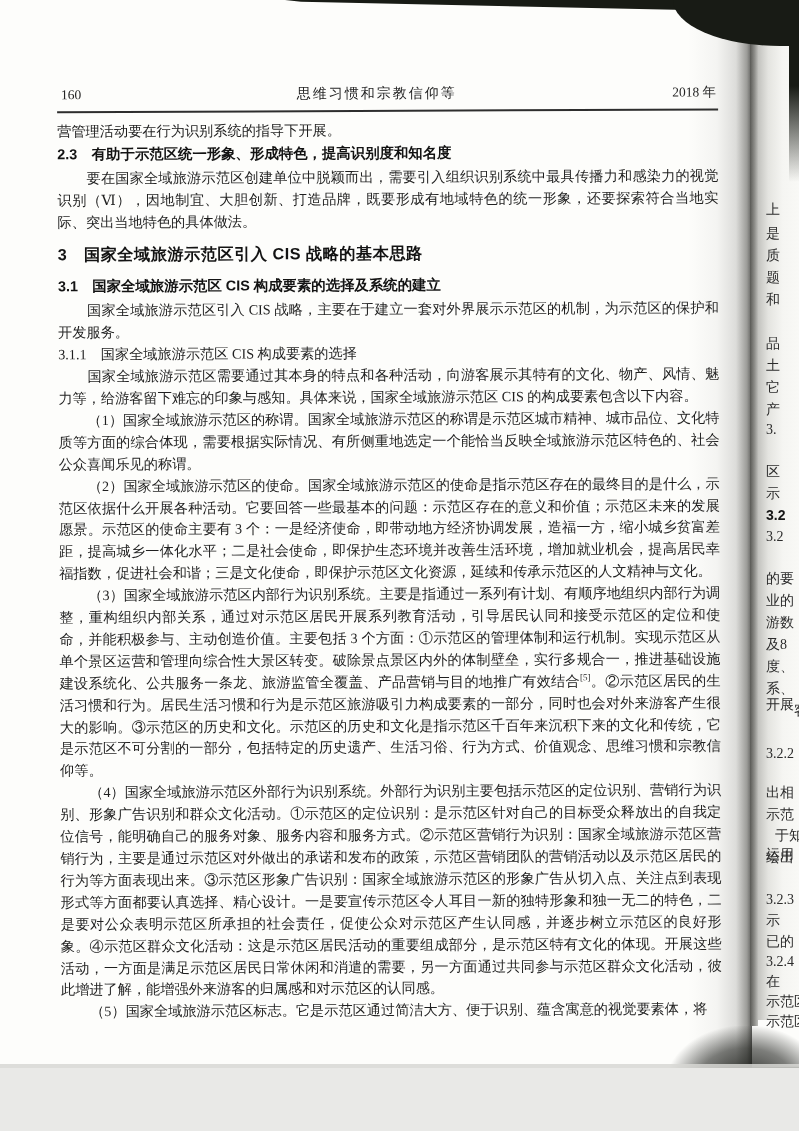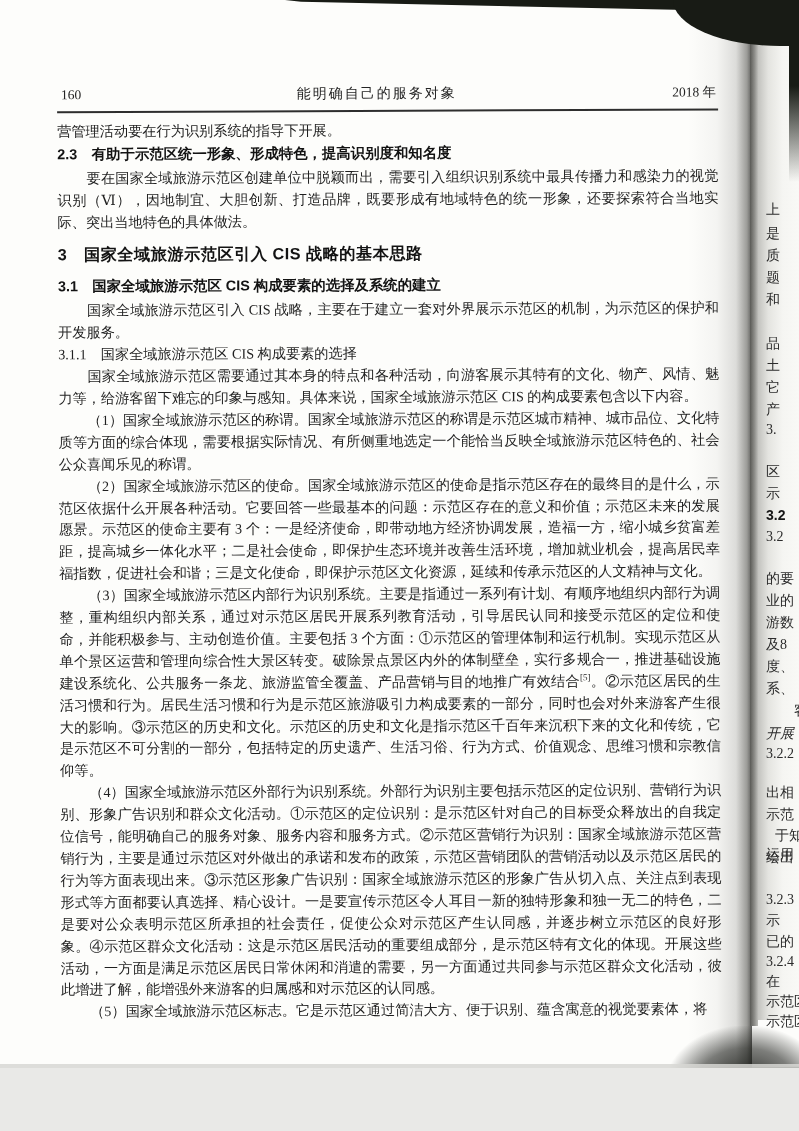--- a/index.html
+++ b/index.html
@@ -84,21 +84,21 @@
   }
 </style>
 </head>
 <body>
 
 <div class="stage">
 
   <div class="content">
     <div class="header">
       <span class="pn">160</span>
-      <span class="jt">能明确自己的服务对象</span>
+      <span class="jt">思维习惯和宗教信仰等</span>
       <span class="yr">2018 年</span>
     </div>
 
     <div class="body">
       <p class="t">营管理活动要在行为识别系统的指导下开展。</p>
       <h3 class="sub">2.3　有助于示范区统一形象、形成特色，提高识别度和知名度</h3>
       <p class="t indent">要在国家全域旅游示范区创建单位中脱颖而出，需要引入组织识别系统中最具传播力和感染力的视觉识别（Ⅵ），因地制宜、大胆创新、打造品牌，既要形成有地域特色的统一形象，还要探索符合当地实际、突出当地特色的具体做法。</p>
       <h2 class="sec">3　国家全域旅游示范区引入 CIS 战略的基本思路</h2>
       <h3 class="sub">3.1　国家全域旅游示范区 CIS 构成要素的选择及系统的建立</h3>
       <p class="t indent">国家全域旅游示范区引入 CIS 战略，主要在于建立一套对外界展示示范区的机制，为示范区的保护和开发服务。</p>
@@ -133,21 +133,21 @@
         <span class="frag" style="top: 487px;">示</span>
         <span class="frag frag-bold" style="top: 508px;">3.2</span>
         <span class="frag" style="top: 530px;">3.2</span>
         <span class="frag" style="top: 572px;">的要</span>
         <span class="frag" style="top: 594px;">业的</span>
         <span class="frag" style="top: 616px;">游数</span>
         <span class="frag" style="top: 638px;">及8</span>
         <span class="frag" style="top: 660px;">度、</span>
         <span class="frag" style="top: 682px;">系、</span>
         <span class="frag" style="top: 704px; margin-left: 28px;">客满</span>
-        <span class="frag" style="top: 727px; font-style: italic;">开展</span>
+        <span class="frag" style="top: 698px;">开展</span>
         <span class="frag" style="top: 747px;">3.2.2</span>
         <span class="frag" style="top: 786px;">出相</span>
         <span class="frag" style="top: 808px;">示范</span>
         <span class="frag" style="top: 829px; margin-left: 9px;">于知</span>
         <span class="frag" style="top: 851px;">绘出</span>
         <span class="frag" style="top: 848px;">运用</span>
         <span class="frag" style="top: 893px;">3.2.3</span>
         <span class="frag" style="top: 914px;">示</span>
         <span class="frag" style="top: 935px;">已的</span>
         <span class="frag" style="top: 955px; text-align: right;">3.2.4</span>

